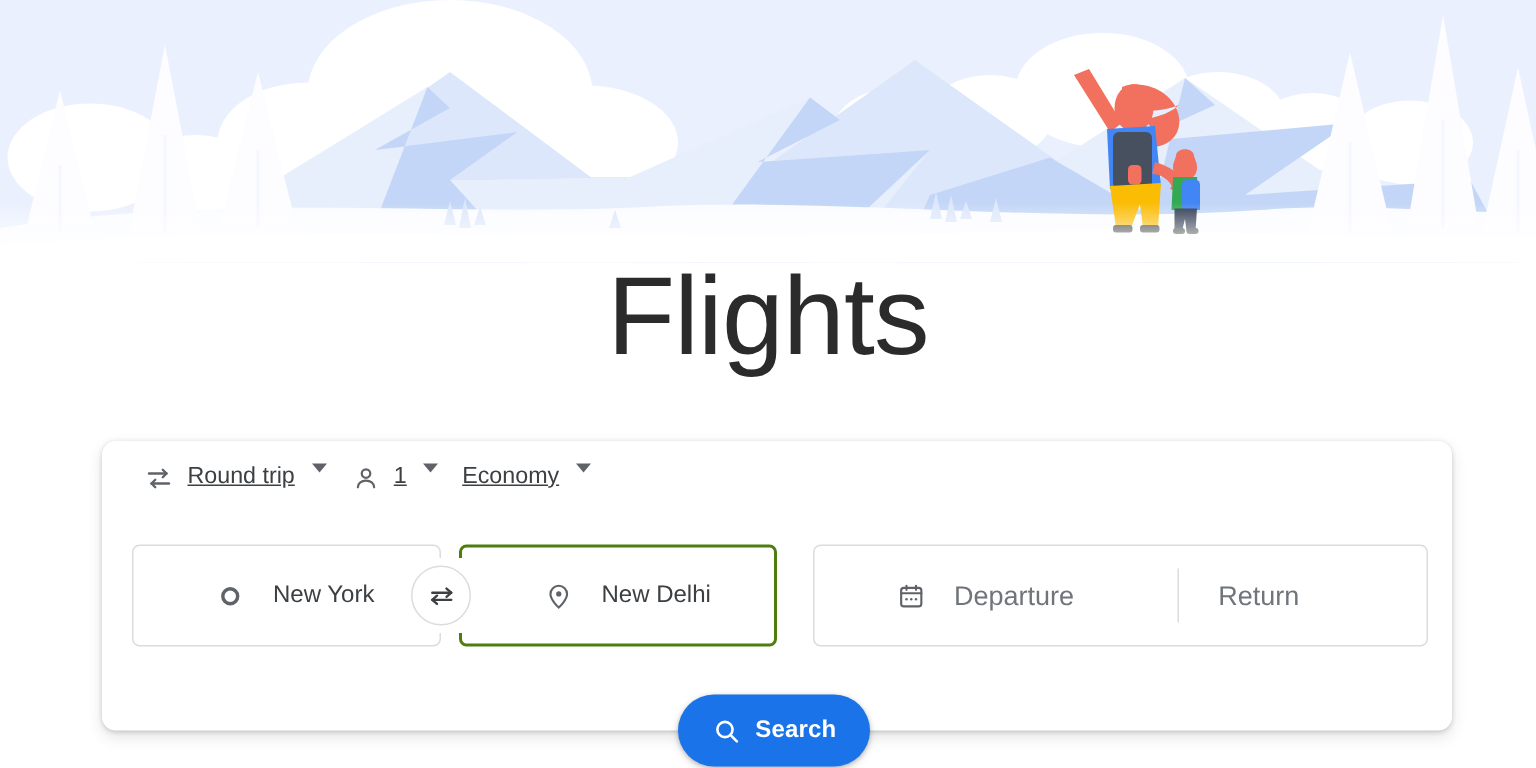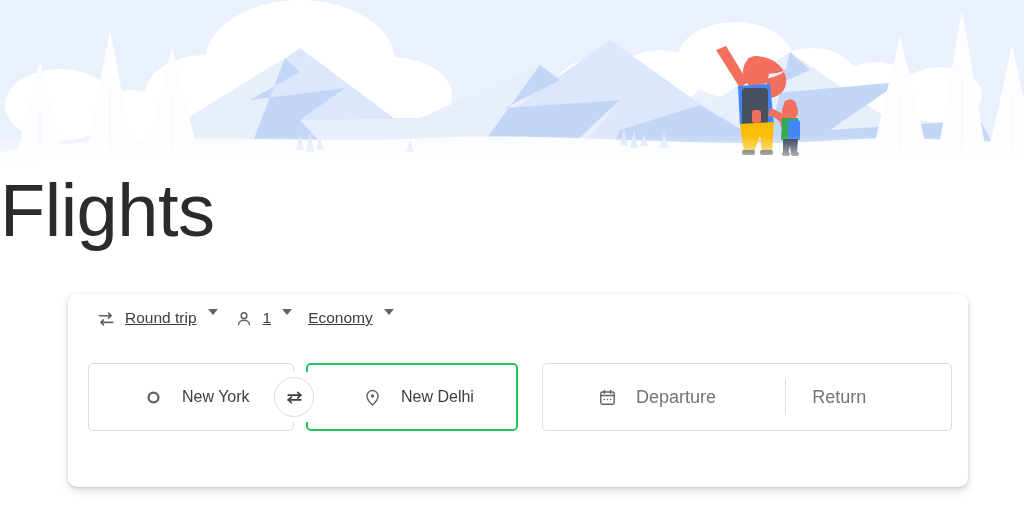--- a/index.html
+++ b/index.html
@@ -30,20 +30,21 @@
     width: 1024px; height: 40px;
     background: linear-gradient(to bottom, rgba(255,255,255,0) 0%, #ffffff 92%);
     pointer-events: none;
   }
 
   
   .page-title {
     position: absolute;
     left: 0; top: 168px;
     width: 1024px;
+    text-align: center;
     font-size: 74px;
     line-height: 86px;
     font-weight: 300;
     letter-spacing: -0.5px;
     color: #2b2b2b;
   }
 
   
   .search-card {
     position: absolute;
@@ -107,21 +108,21 @@
     padding-left: 34px;
   }
   .field .ficon { display: flex; align-items: center; justify-content: center; width: 24px; margin: 0 17px 0 18px; }
   .field .ftext { font-size: 16px; color: #3c4043; white-space: nowrap; }
   .field .fplace { font-size: 18px; color: #70757a; white-space: nowrap; }
 
   #origin-field { width: 206px; }
   #dest-field {
     width: 212px;
     margin-left: 12px;
-    border: 2px solid #22c55e;
+    border: 2px solid #4d7c0f;
   }
 
   
   .notch {
     position: absolute;
     top: 9px;
     width: 26px; height: 50px;
     background: #ffffff;
     z-index: 2;
     pointer-events: none;
@@ -382,14 +383,23 @@
         <div class="date-divider"></div>
 
         <div class="date-seg" id="return-seg">
           <span class="fplace">Return</span>
         </div>
       </div>
 
     </div>
   </div>
 
+  <button class="search-btn">
+    <span class="sicon">
+      <svg width="19" height="19" viewBox="0 0 24 24" fill="none" stroke="#ffffff" stroke-width="2.2" stroke-linecap="round">
+        <circle cx="10.5" cy="10.5" r="6.4"></circle>
+        <path d="M15.3 15.3L20.5 20.5"></path>
+      </svg>
+    </span>
+    <span class="slabel">Search</span>
+  </button>
 
 </div>
 
 </body></html>

